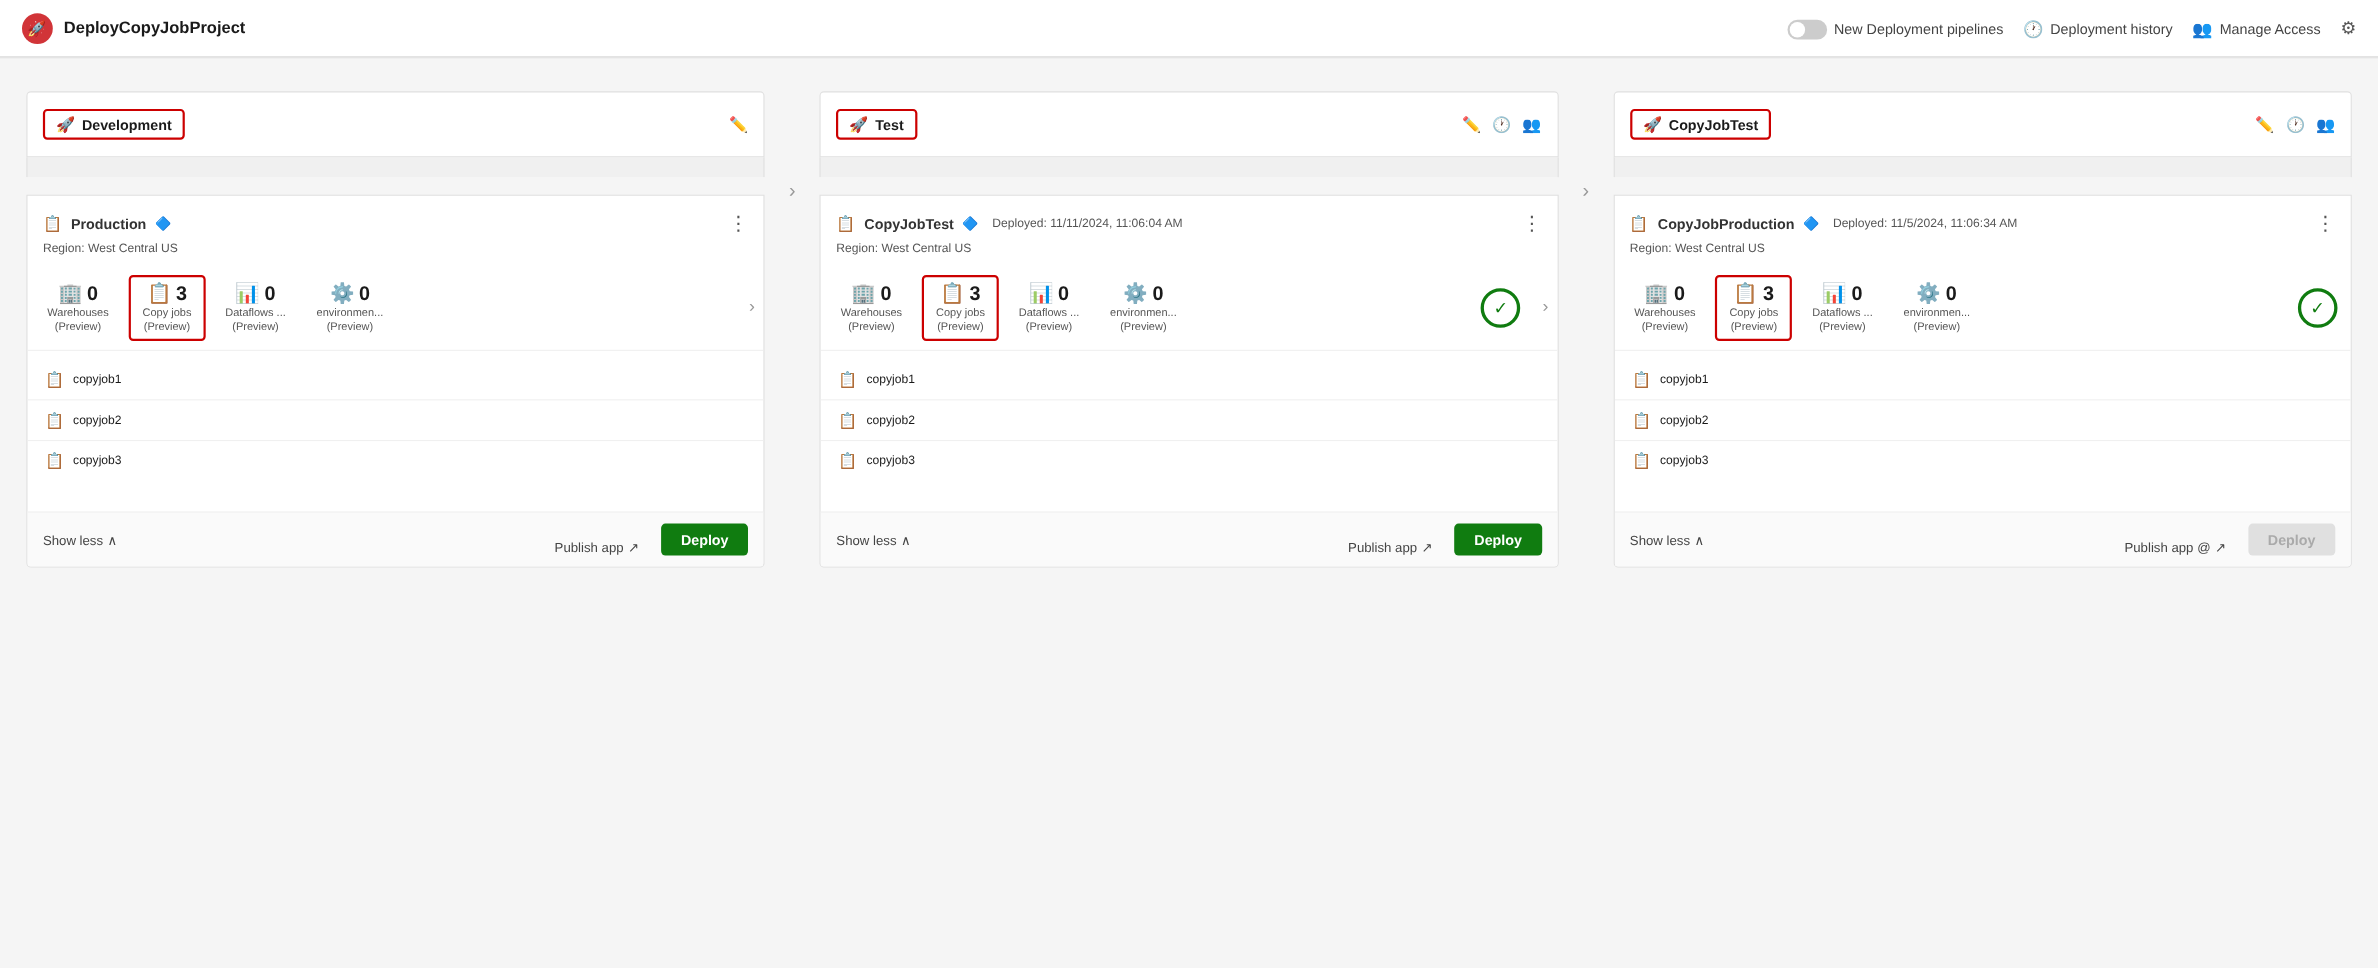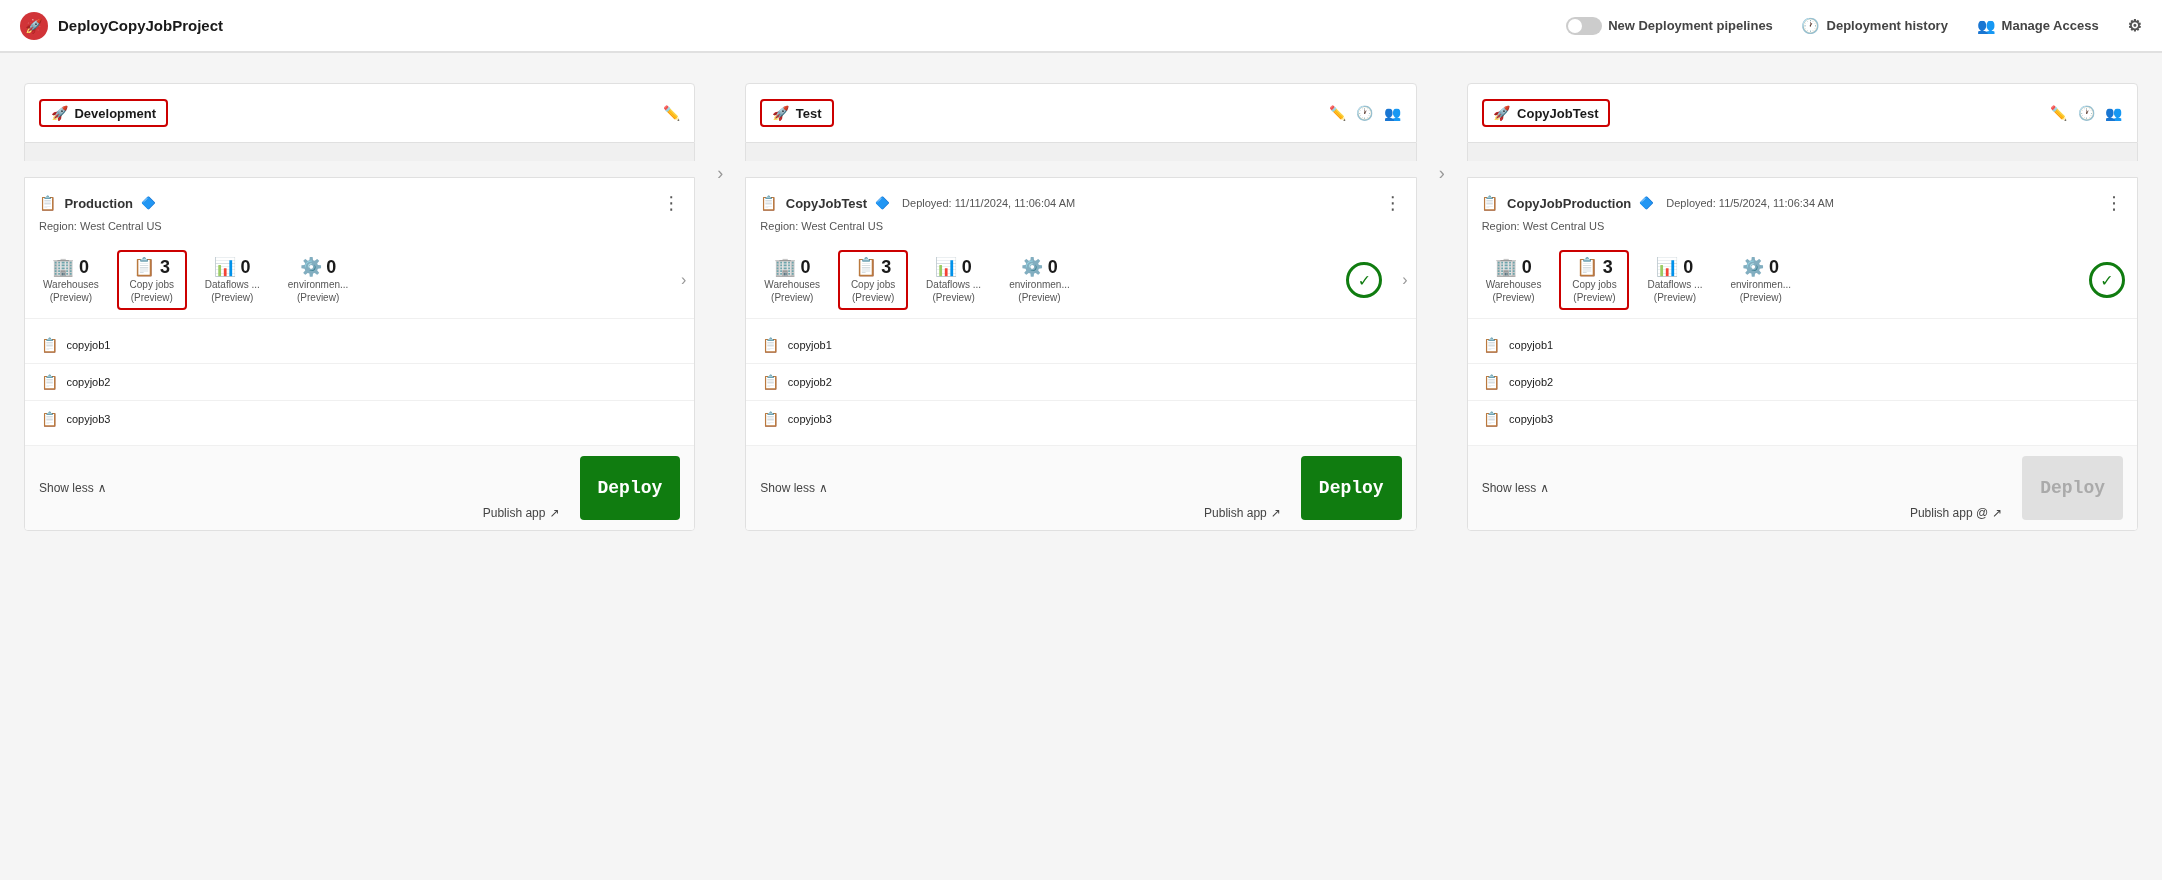--- a/index.html
+++ b/index.html
@@ -6,21 +6,21 @@
     body { font-family: 'Segoe UI', Arial, sans-serif; background: #f5f5f5; font-size: 13px; color: #333; }
 
     .top-bar {
       display: flex; align-items: center; justify-content: space-between;
       background: #fff; border-bottom: 1px solid #e0e0e0;
       padding: 0 20px; height: 52px;
     }
     .top-bar-left { display: flex; align-items: center; gap: 10px; }
     .top-bar-logo { width: 28px; height: 28px; background: #d13438; border-radius: 50%; display: flex; align-items: center; justify-content: center; color: #fff; font-size: 14px; }
     .top-bar-title { font-size: 15px; font-weight: 600; color: #1a1a1a; }
-    .top-bar-right { display: flex; align-items: center; gap: 29px; font-weight: bold; }
+    .top-bar-right { display: flex; align-items: flex-end; gap: 18px; }
     .top-bar-action { display: flex; align-items: center; gap: 6px; color: #444; font-size: 13px; cursor: pointer; }
     .toggle-switch { width: 36px; height: 18px; background: #ccc; border-radius: 9px; position: relative; cursor: pointer; }
     .toggle-knob { width: 14px; height: 14px; background: #fff; border-radius: 50%; position: absolute; top: 2px; left: 2px; transition: left 0.2s; }
     .settings-icon { font-size: 16px; cursor: pointer; color: #555; }
 
     .main-content { padding: 30px 24px; }
 
     .pipeline-row { display: flex; align-items: flex-start; gap: 0; }
 
     .stage-column { flex: 1; min-width: 0; }
@@ -67,27 +67,27 @@
 
     .check-circle { width: 36px; height: 36px; border-radius: 50%; background: transparent; border: 3px solid #107c10; display: flex; align-items: center; justify-content: center; margin: 0 12px; }
     .check-circle span { color: #107c10; font-size: 18px; }
 
     .items-section { padding: 8px 0; }
     .item-row { display: flex; align-items: center; gap: 8px; padding: 10px 16px; border-bottom: 1px solid #f0f0f0; }
     .item-row:last-child { border-bottom: none; }
     .item-icon { font-size: 14px; color: #555; }
     .item-name { font-size: 11px; color: #1a1a1a; }
 
-    .card-footer { display: flex; align-items: center; justify-content: space-between; padding: 10px 14px; border-top: 1px solid #f0f0f0; background: #fafafa; }
+    .card-footer { display: flex; align-items: center; justify-content: space-between; padding: 10px 14px; border-top: 1px solid #f0f0f0; background: #fafafa; margin-top: 20px; }
     .show-less { font-size: 12px; color: #444; cursor: pointer; display: flex; align-items: center; gap: 4px; }
     .footer-right { display: flex; align-items: flex-end; gap: 20px; }
     .publish-btn { font-size: 12px; color: #444; cursor: pointer; display: flex; align-items: center; gap: 4px; background: none; border: none; }
     .deploy-btn {
       background: #107c10; color: #fff; border: none; border-radius: 4px;
-      padding: 22px 18px; font-size: 18px; font-weight: 600; cursor: pointer; font-family: Liberation Mono, monospace;
+      padding: 7px 18px; font-size: 13px; font-weight: 600; cursor: pointer;
     }
     .deploy-btn:disabled { background: #ccc; color: #888; cursor: default; }
     .deploy-btn.disabled { background: #e0e0e0; color: #aaa; cursor: default; }
 
     hr.top-divider { border: none; border-top: 1px solid #e0e0e0; margin: 0; }
   </style>
 </head>
 <body>
 
 <div class="top-bar">

